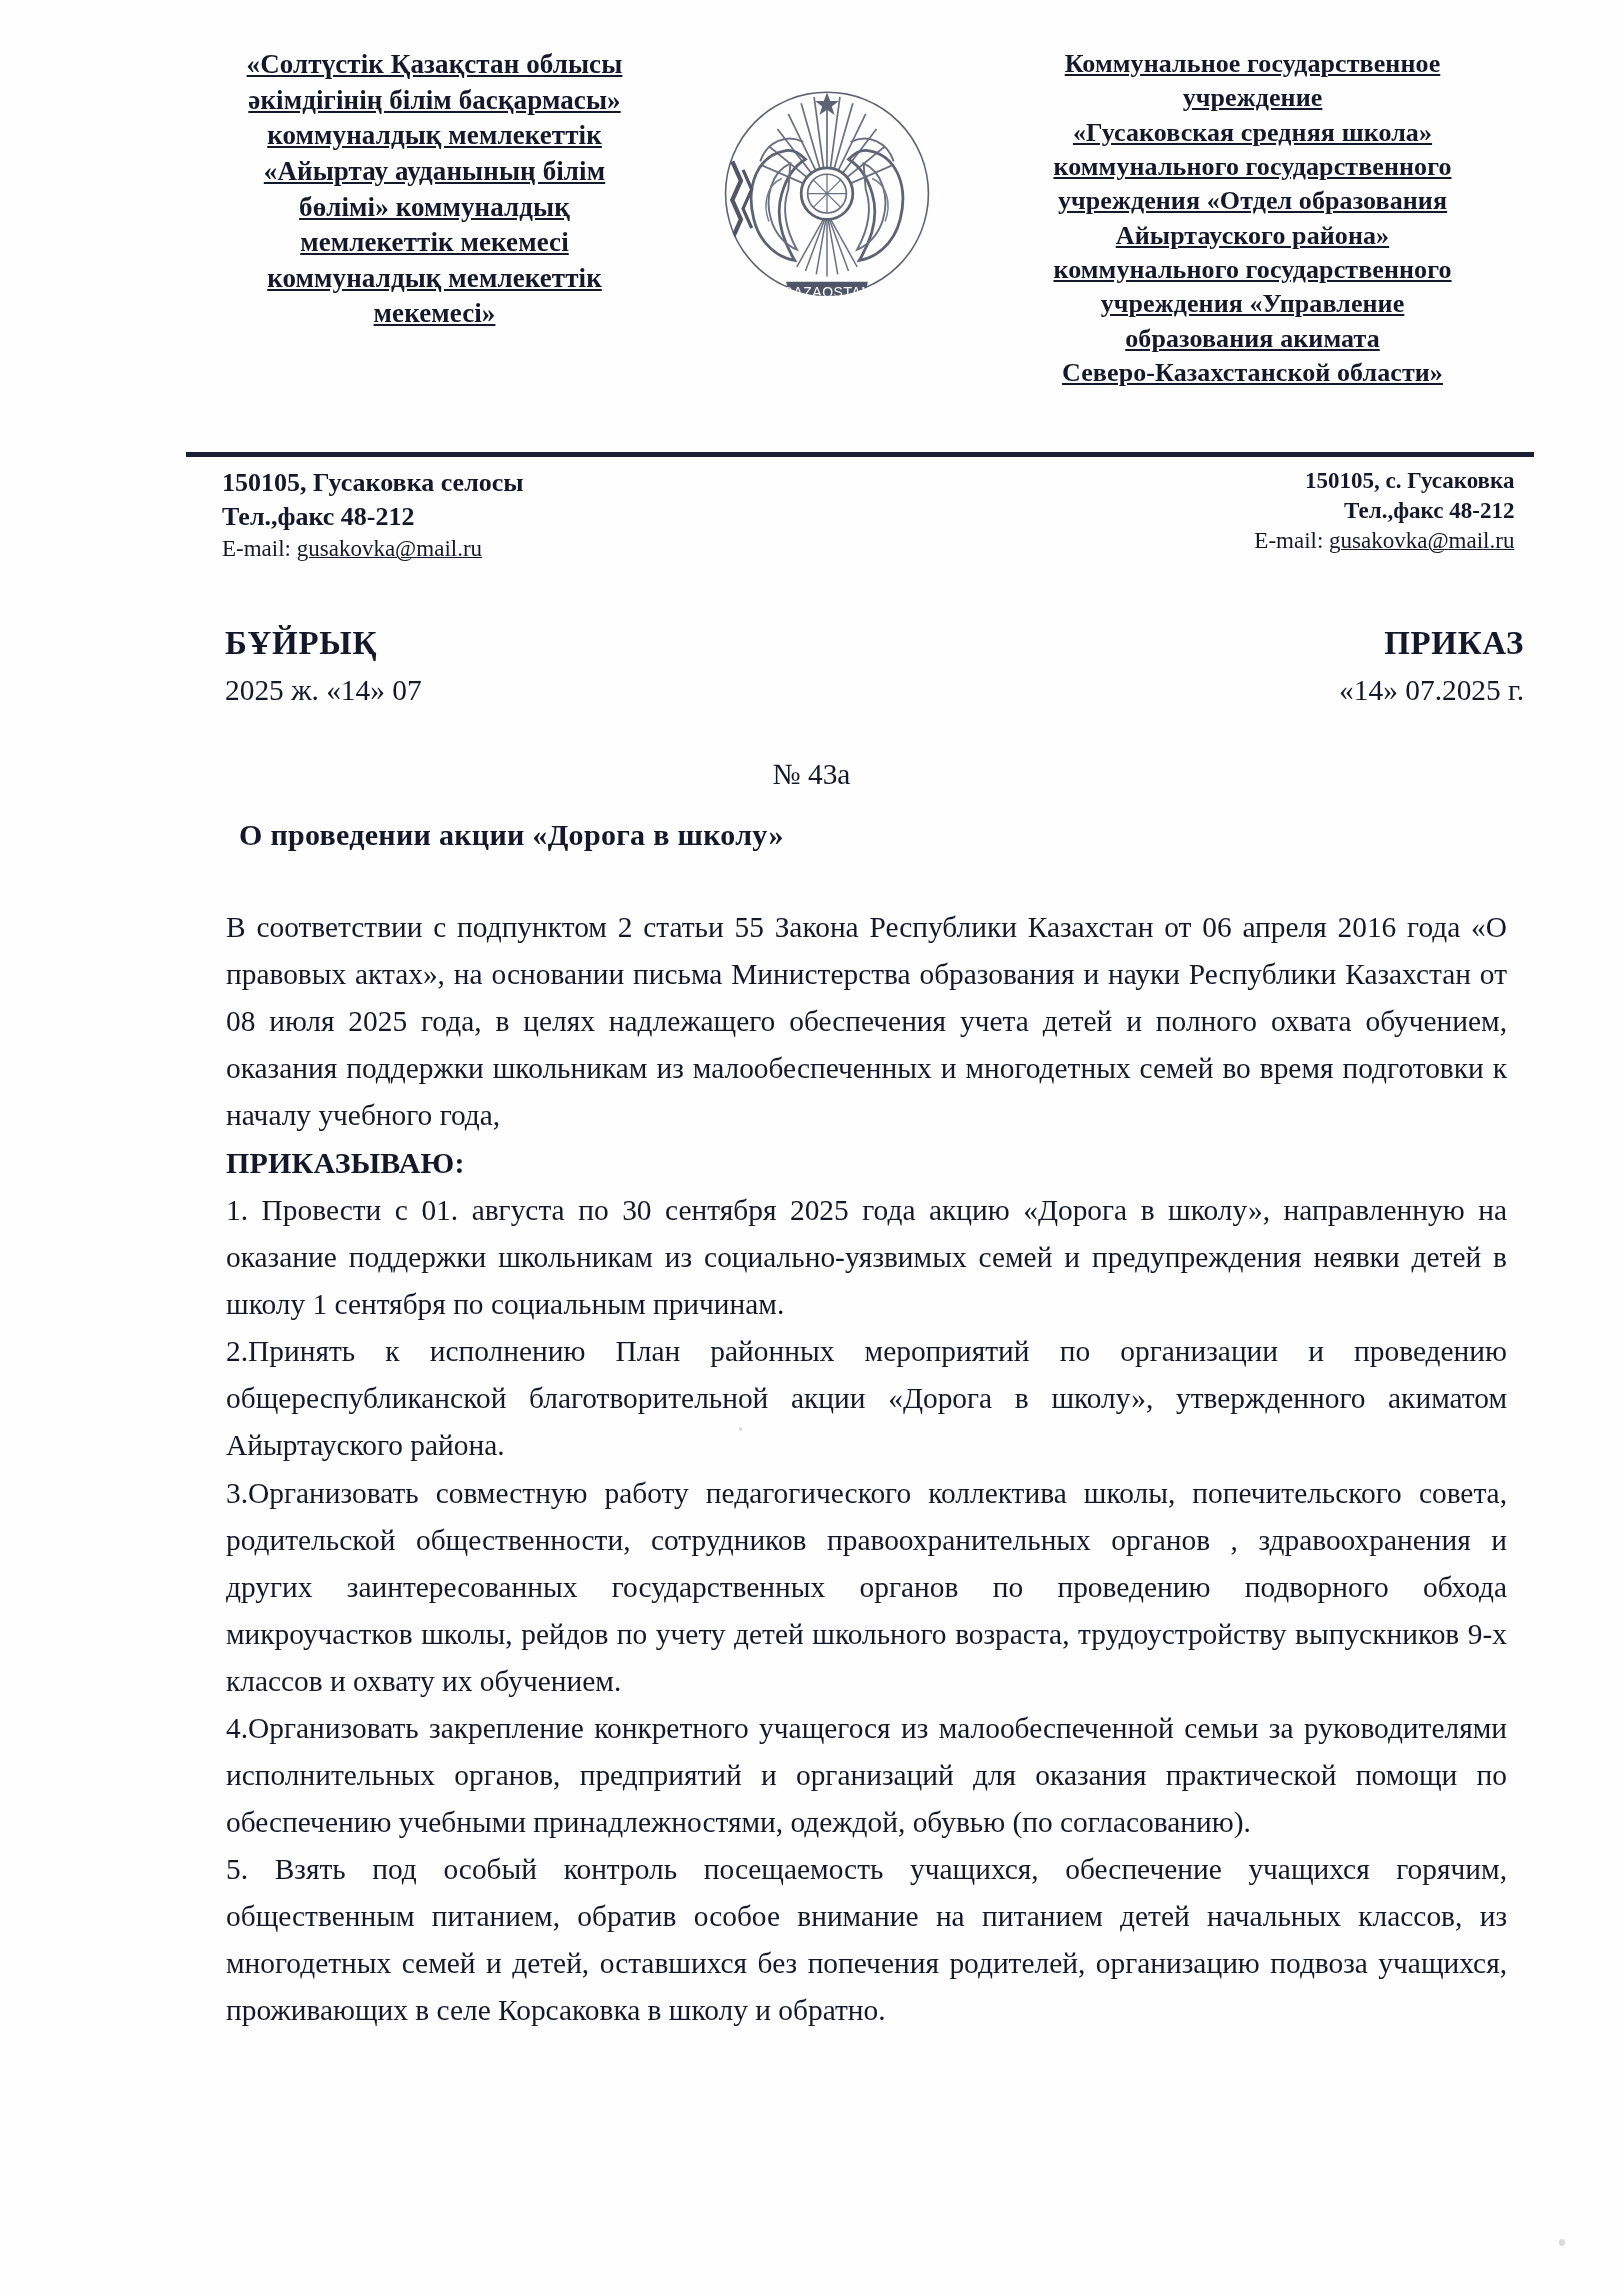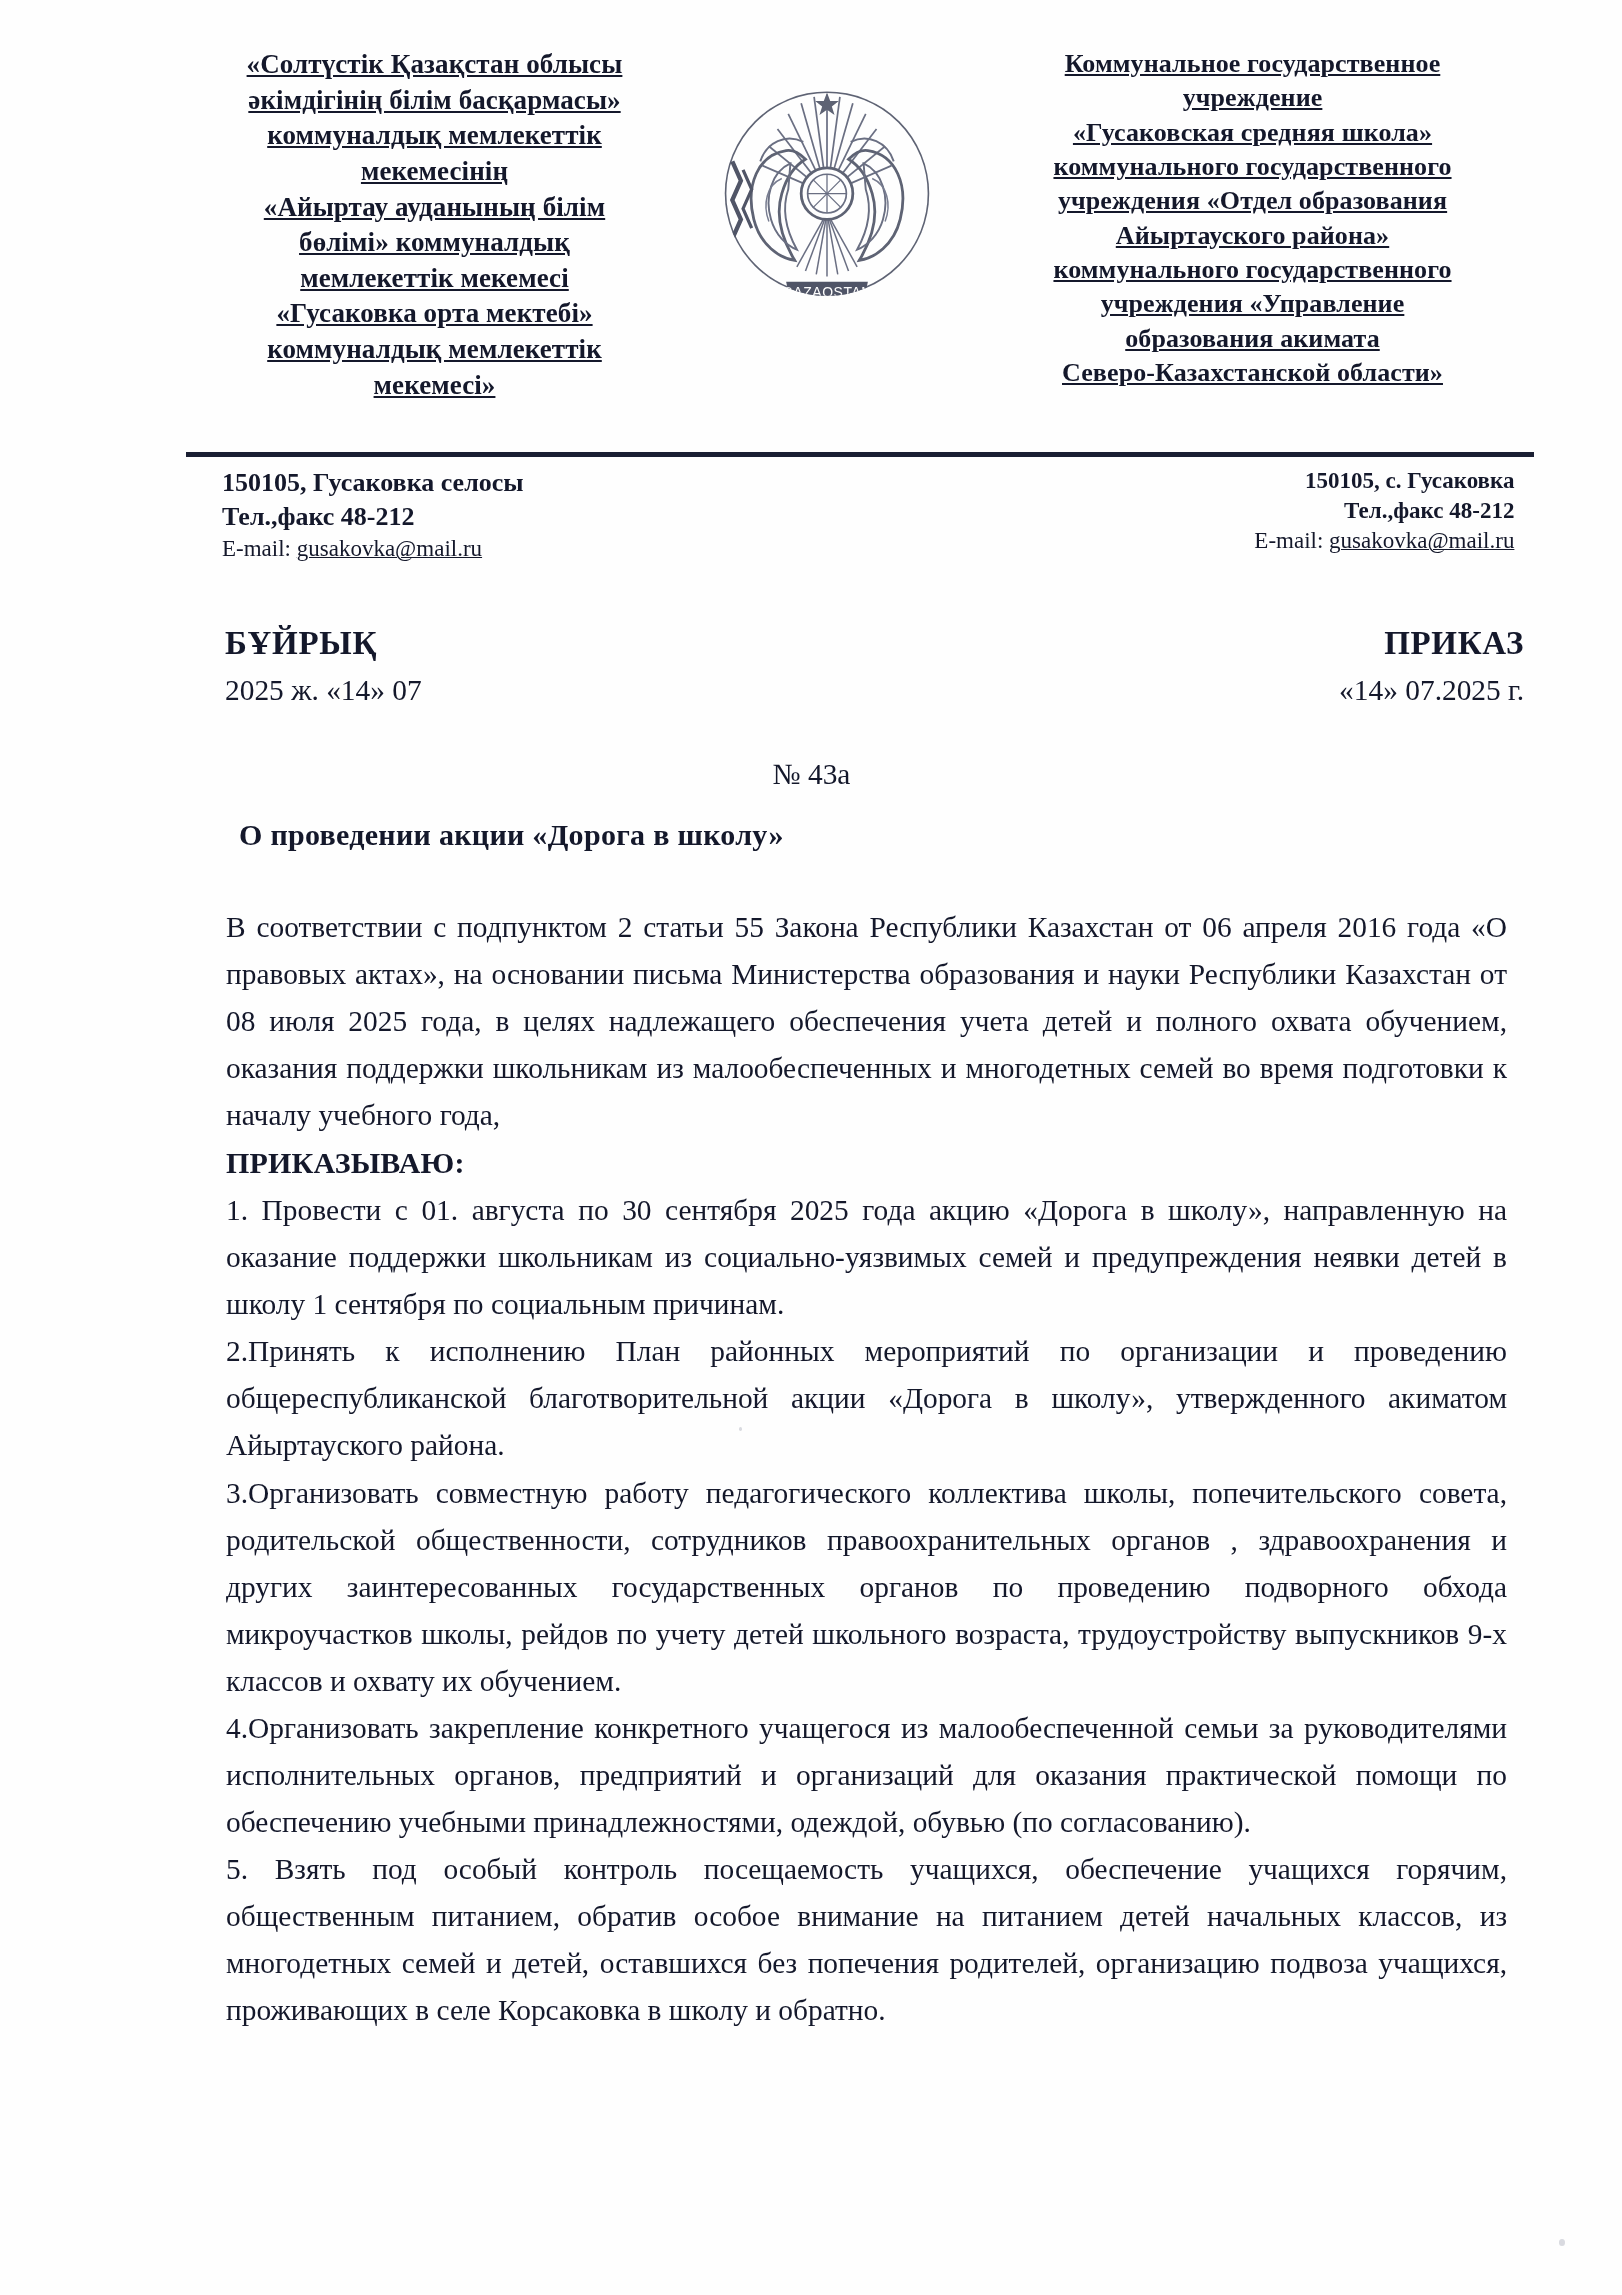--- a/index.html
+++ b/index.html
@@ -166,25 +166,23 @@
 <body>
 
 <div class="page">
 
   <div class="letterhead">
 
     <div class="lh-col kz">
       <p>«Солтүстік Қазақстан облысы</p>
       <p>әкімдігінің білім басқармасы»</p>
       <p>коммуналдық мемлекеттік</p>
-      <p>мекемесінің</p>
       <p>«Айыртау ауданының  білім</p>
       <p>бөлімі» коммуналдық</p>
       <p>мемлекеттік мекемесі</p>
-      <p>«Гусаковка орта мектебі»</p>
       <p>коммуналдық мемлекеттік</p>
       <p>мекемесі»</p>
     </div>
 
     <div class="emblem-wrap">
       <svg class="emblem" viewBox="0 0 200 210">
         <defs>
           <pattern id="halft" width="3" height="3" patternUnits="userSpaceOnUse">
             <rect width="3" height="3" fill="#ffffff"></rect>
             <circle cx="1" cy="1" r="0.85" fill="#3c4256"></circle>

